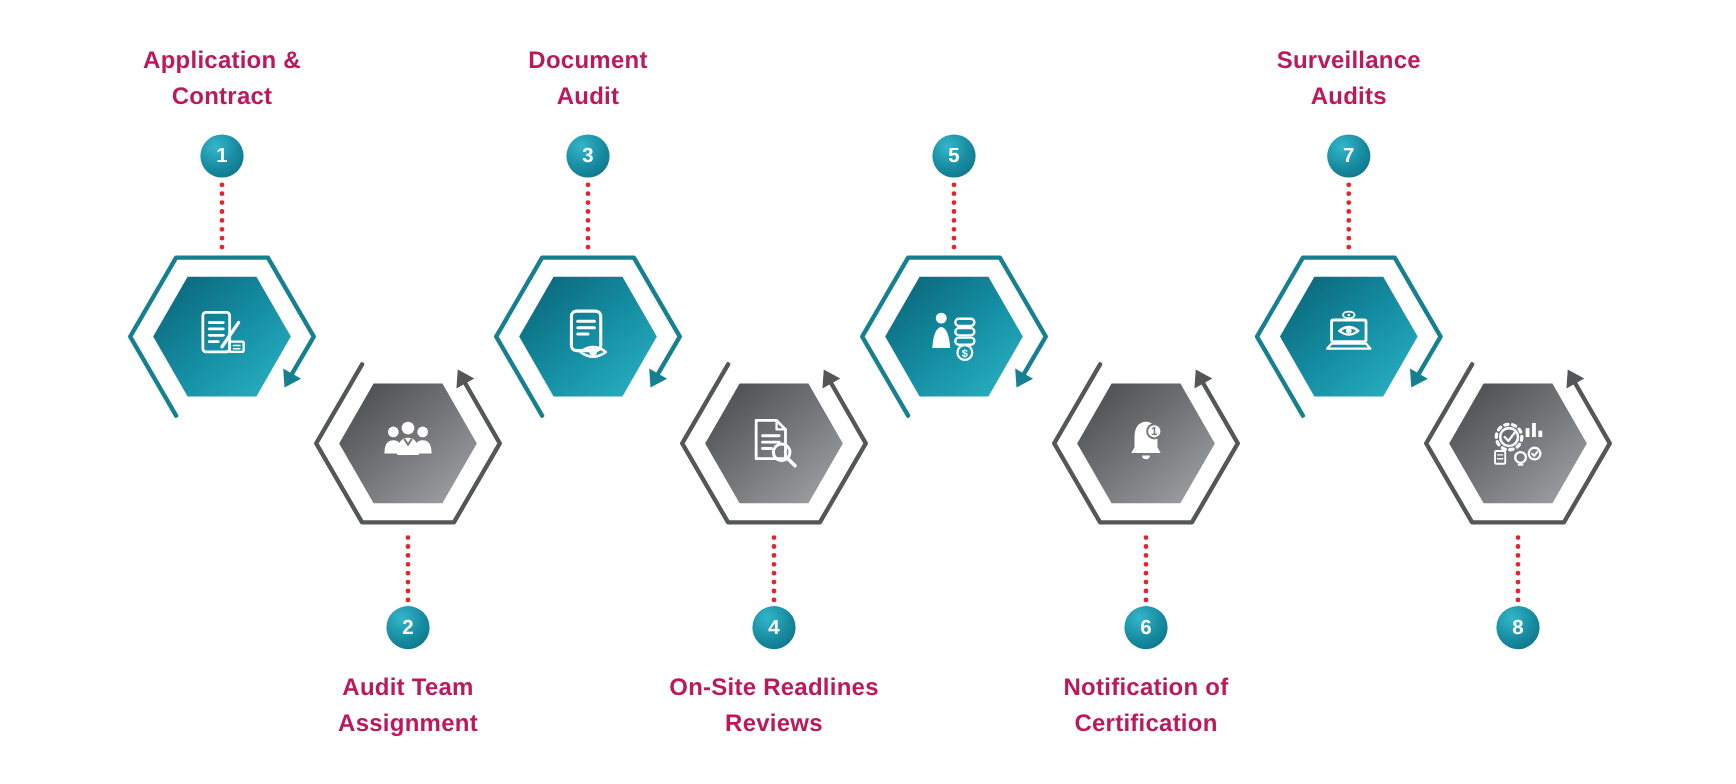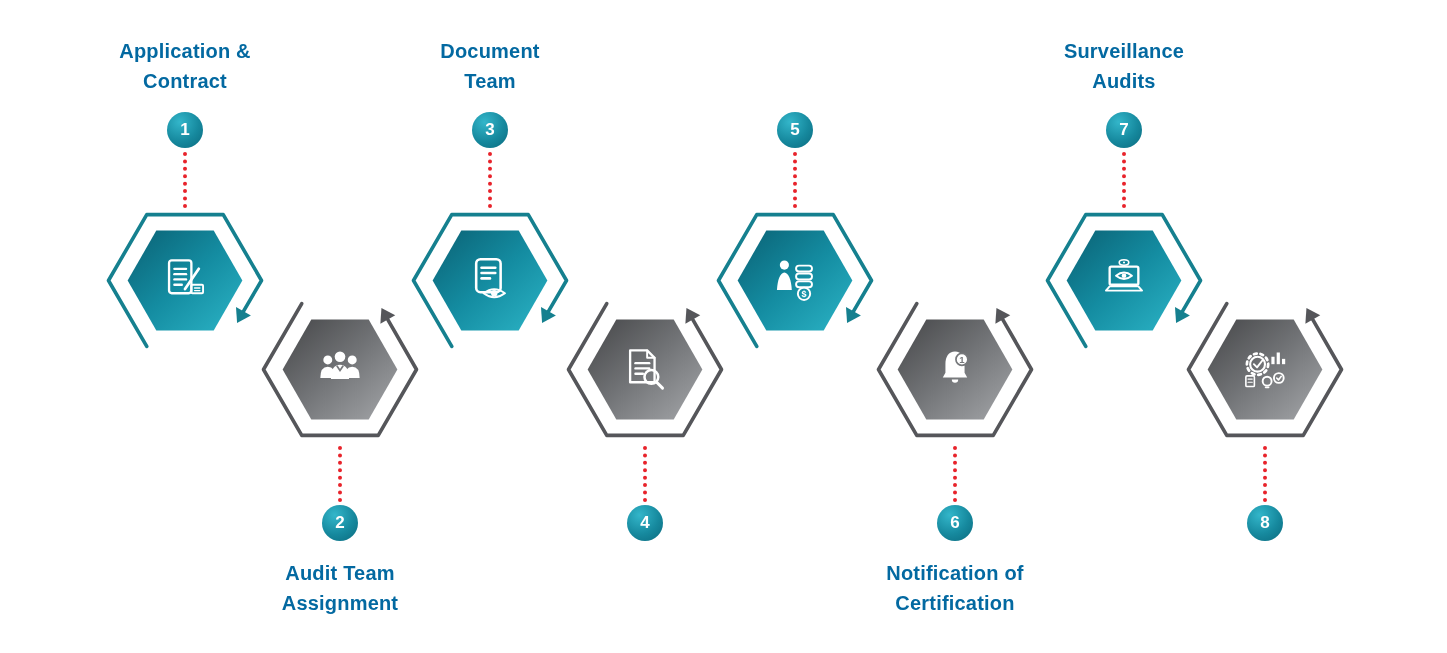--- a/index.html
+++ b/index.html
@@ -2,21 +2,21 @@
 <html><head>
 <meta charset="utf-8">
 <style>
   html,body{margin:0;padding:0;background:#ffffff;font-family:"Liberation Sans",sans-serif;}
   .canvas{position:relative;width:1447px;height:653px;background:#ffffff;overflow:hidden;}
 
   .step{position:absolute;top:0;height:100%;width:280px;}
   .step > *{position:absolute;left:50%;transform:translateX(-50%);}
 
   .label{width:100%;text-align:center;font-weight:bold;font-size:20px;line-height:30px;
-         color:#0369a1;white-space:pre-line;letter-spacing:.2px;}
+         color:#be185d;white-space:pre-line;letter-spacing:.2px;}
   .step--top .label{top:36px;}
   .step--bottom .label{top:558px;text-align:center;}
 
   .badge{width:36px;height:36px;border-radius:50%;
          background:radial-gradient(circle at 35% 28%, #33b6ca, #16899e 55%, #0b6a7e);
          color:#fff;font-weight:bold;font-size:17px;
          display:flex;align-items:center;justify-content:center;}
   .step--top .badge{top:112px;}
   .step--bottom .badge{top:505px;}
 
@@ -100,21 +100,21 @@
       </g>
     </svg>
     <div class="dots"></div>
     <div class="badge">2</div>
     <div class="label">Audit Team
 Assignment</div>
   </div>
 
   <div class="step step--top" style="left:350px">
     <div class="label">Document
-Team</div>
+Audit</div>
     <div class="badge">3</div>
     <div class="dots"></div>
     <svg class="hex" viewBox="0 0 160 140">
       <path class="ring ring--teal" d="M44 132 L8 70 L44 8 L116 8 L152 70 L135 99"></path>
       <polygon class="arrow--teal" points="129,110 142,103 128,95"></polygon>
       <polygon class="hexfill--teal" points="53,23 107,23 134,70 107,117 53,117 26,70"></polygon>
       <g transform="translate(58,48)" stroke="#fff" stroke-width="2.4" fill="none" stroke-linecap="round" stroke-linejoin="round">
         <rect x="9" y="2" width="23" height="31" rx="4"></rect>
         <line x1="14" y1="10" x2="27" y2="10"></line>
         <line x1="14" y1="15" x2="27" y2="15"></line>
@@ -135,20 +135,22 @@
         <path d="M24,4 V11 H31" stroke-width="1.8"></path>
         <line x1="13" y1="16" x2="26" y2="16"></line>
         <line x1="13" y1="21" x2="26" y2="21"></line>
         <line x1="13" y1="26" x2="20" y2="26"></line>
         <circle cx="28" cy="29" r="6.5" stroke-width="2.4"></circle>
         <line x1="33" y1="34" x2="38.5" y2="39.5" stroke-width="2.8"></line>
       </g>
     </svg>
     <div class="dots"></div>
     <div class="badge">4</div>
+    <div class="label">On-Site Readlines
+Reviews</div>
   </div>
 
   <div class="step step--top" style="left:655px">
     <div class="badge">5</div>
     <div class="dots"></div>
     <svg class="hex" viewBox="0 0 160 140">
       <path class="ring ring--teal" d="M44 132 L8 70 L44 8 L116 8 L152 70 L135 99"></path>
       <polygon class="arrow--teal" points="129,110 142,103 128,95"></polygon>
       <polygon class="hexfill--teal" points="53,23 107,23 134,70 107,117 53,117 26,70"></polygon>
       <g transform="translate(58,48)">

